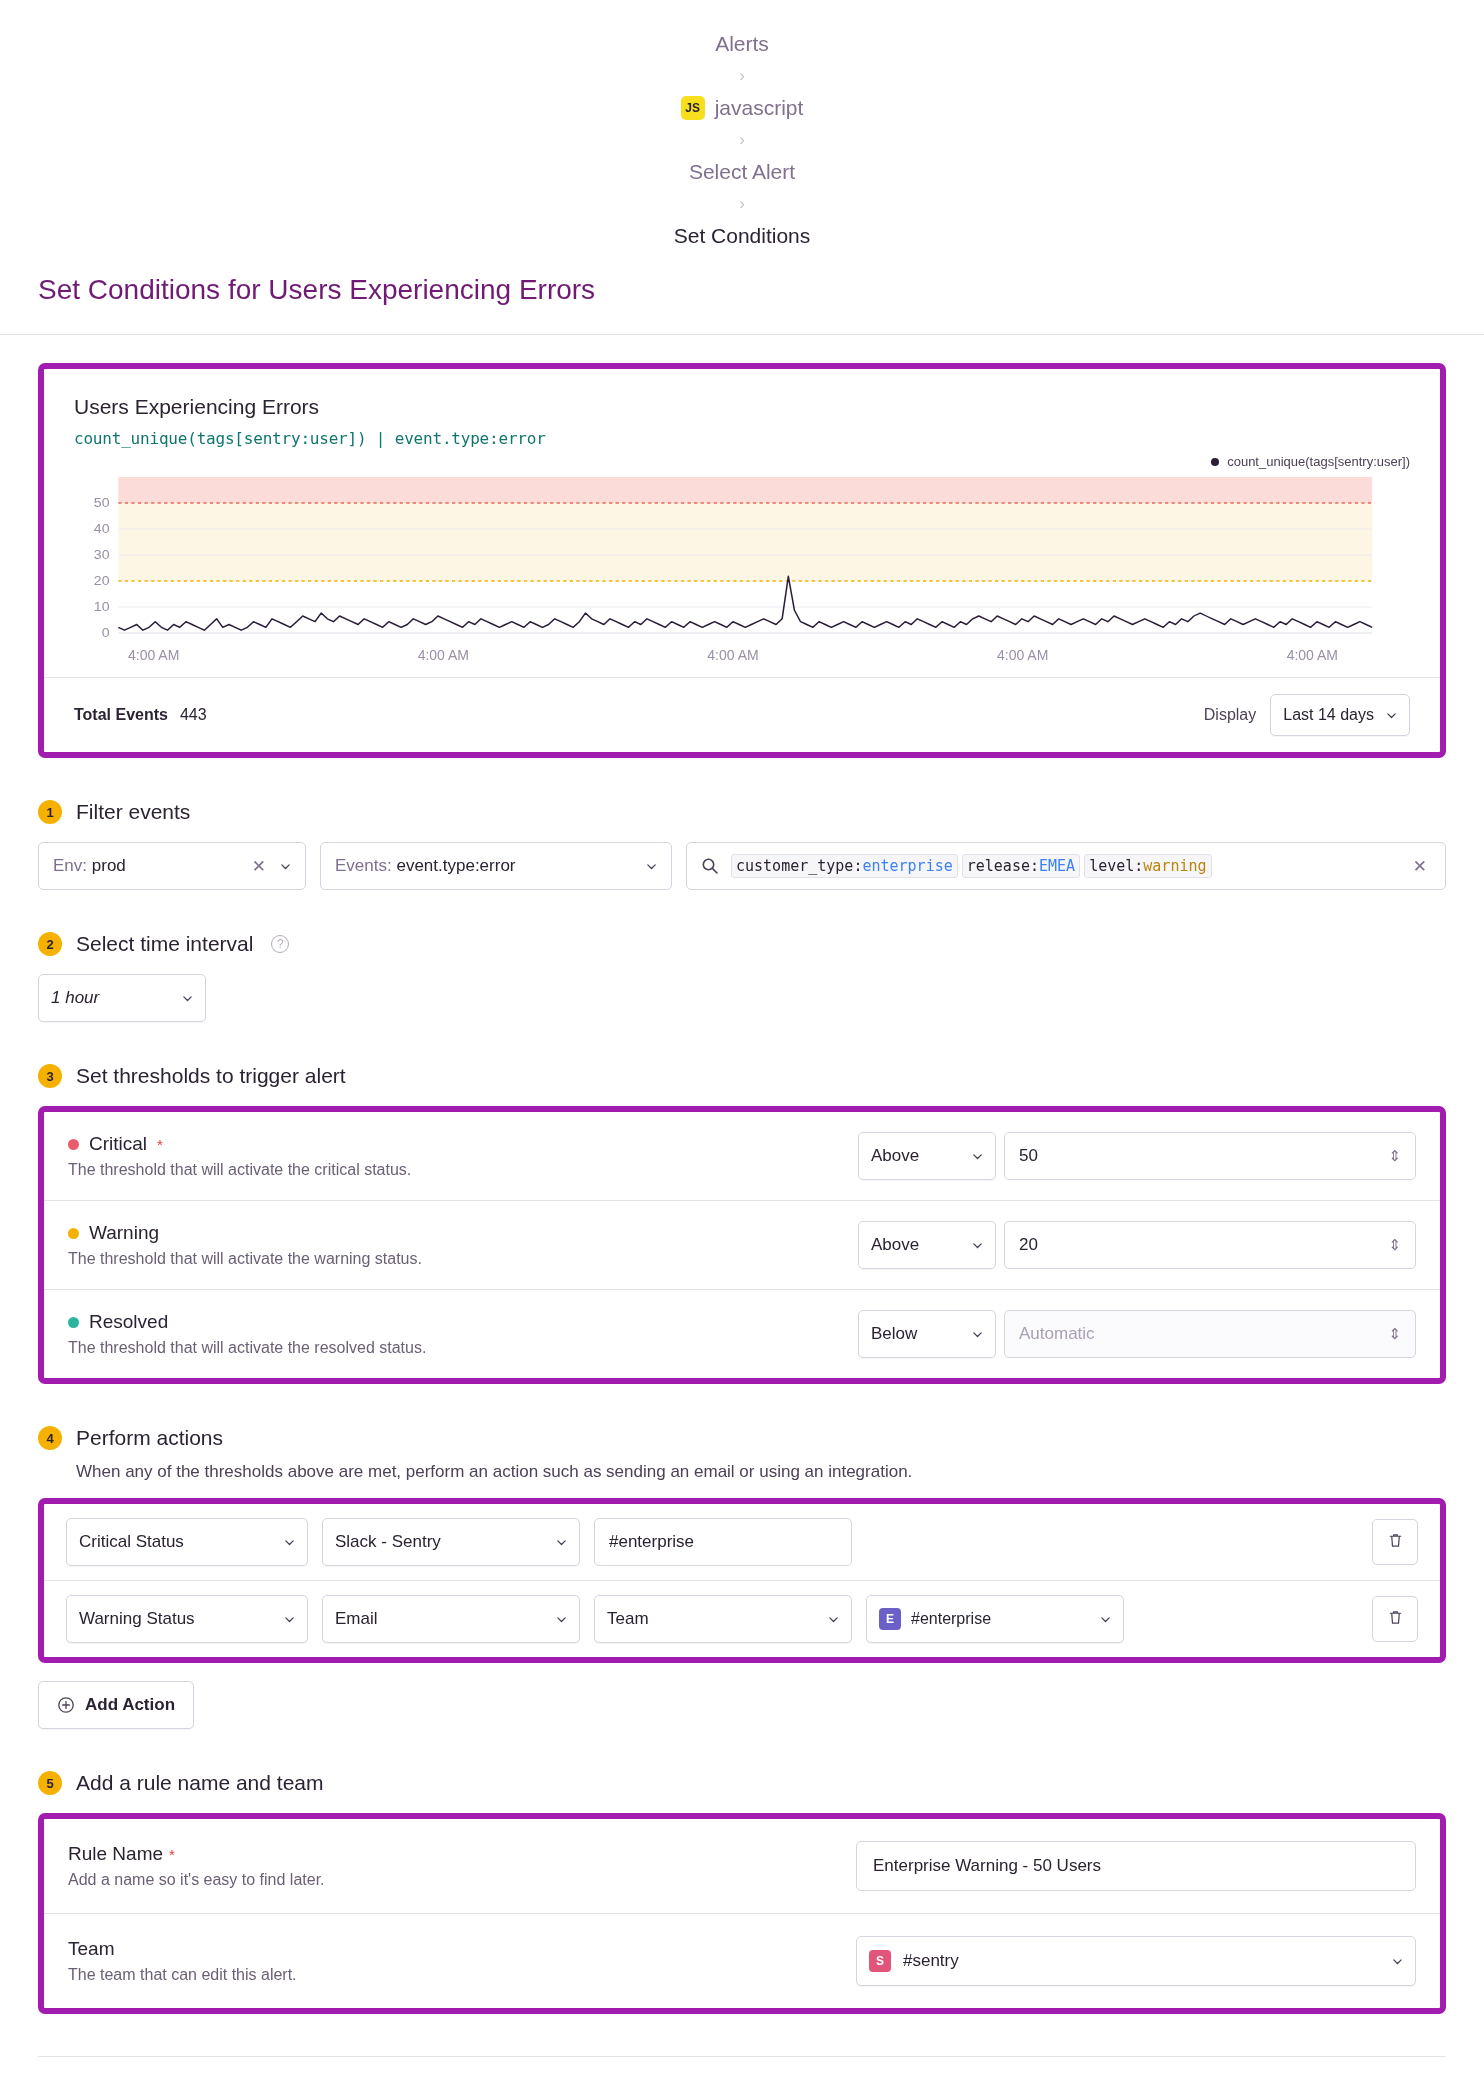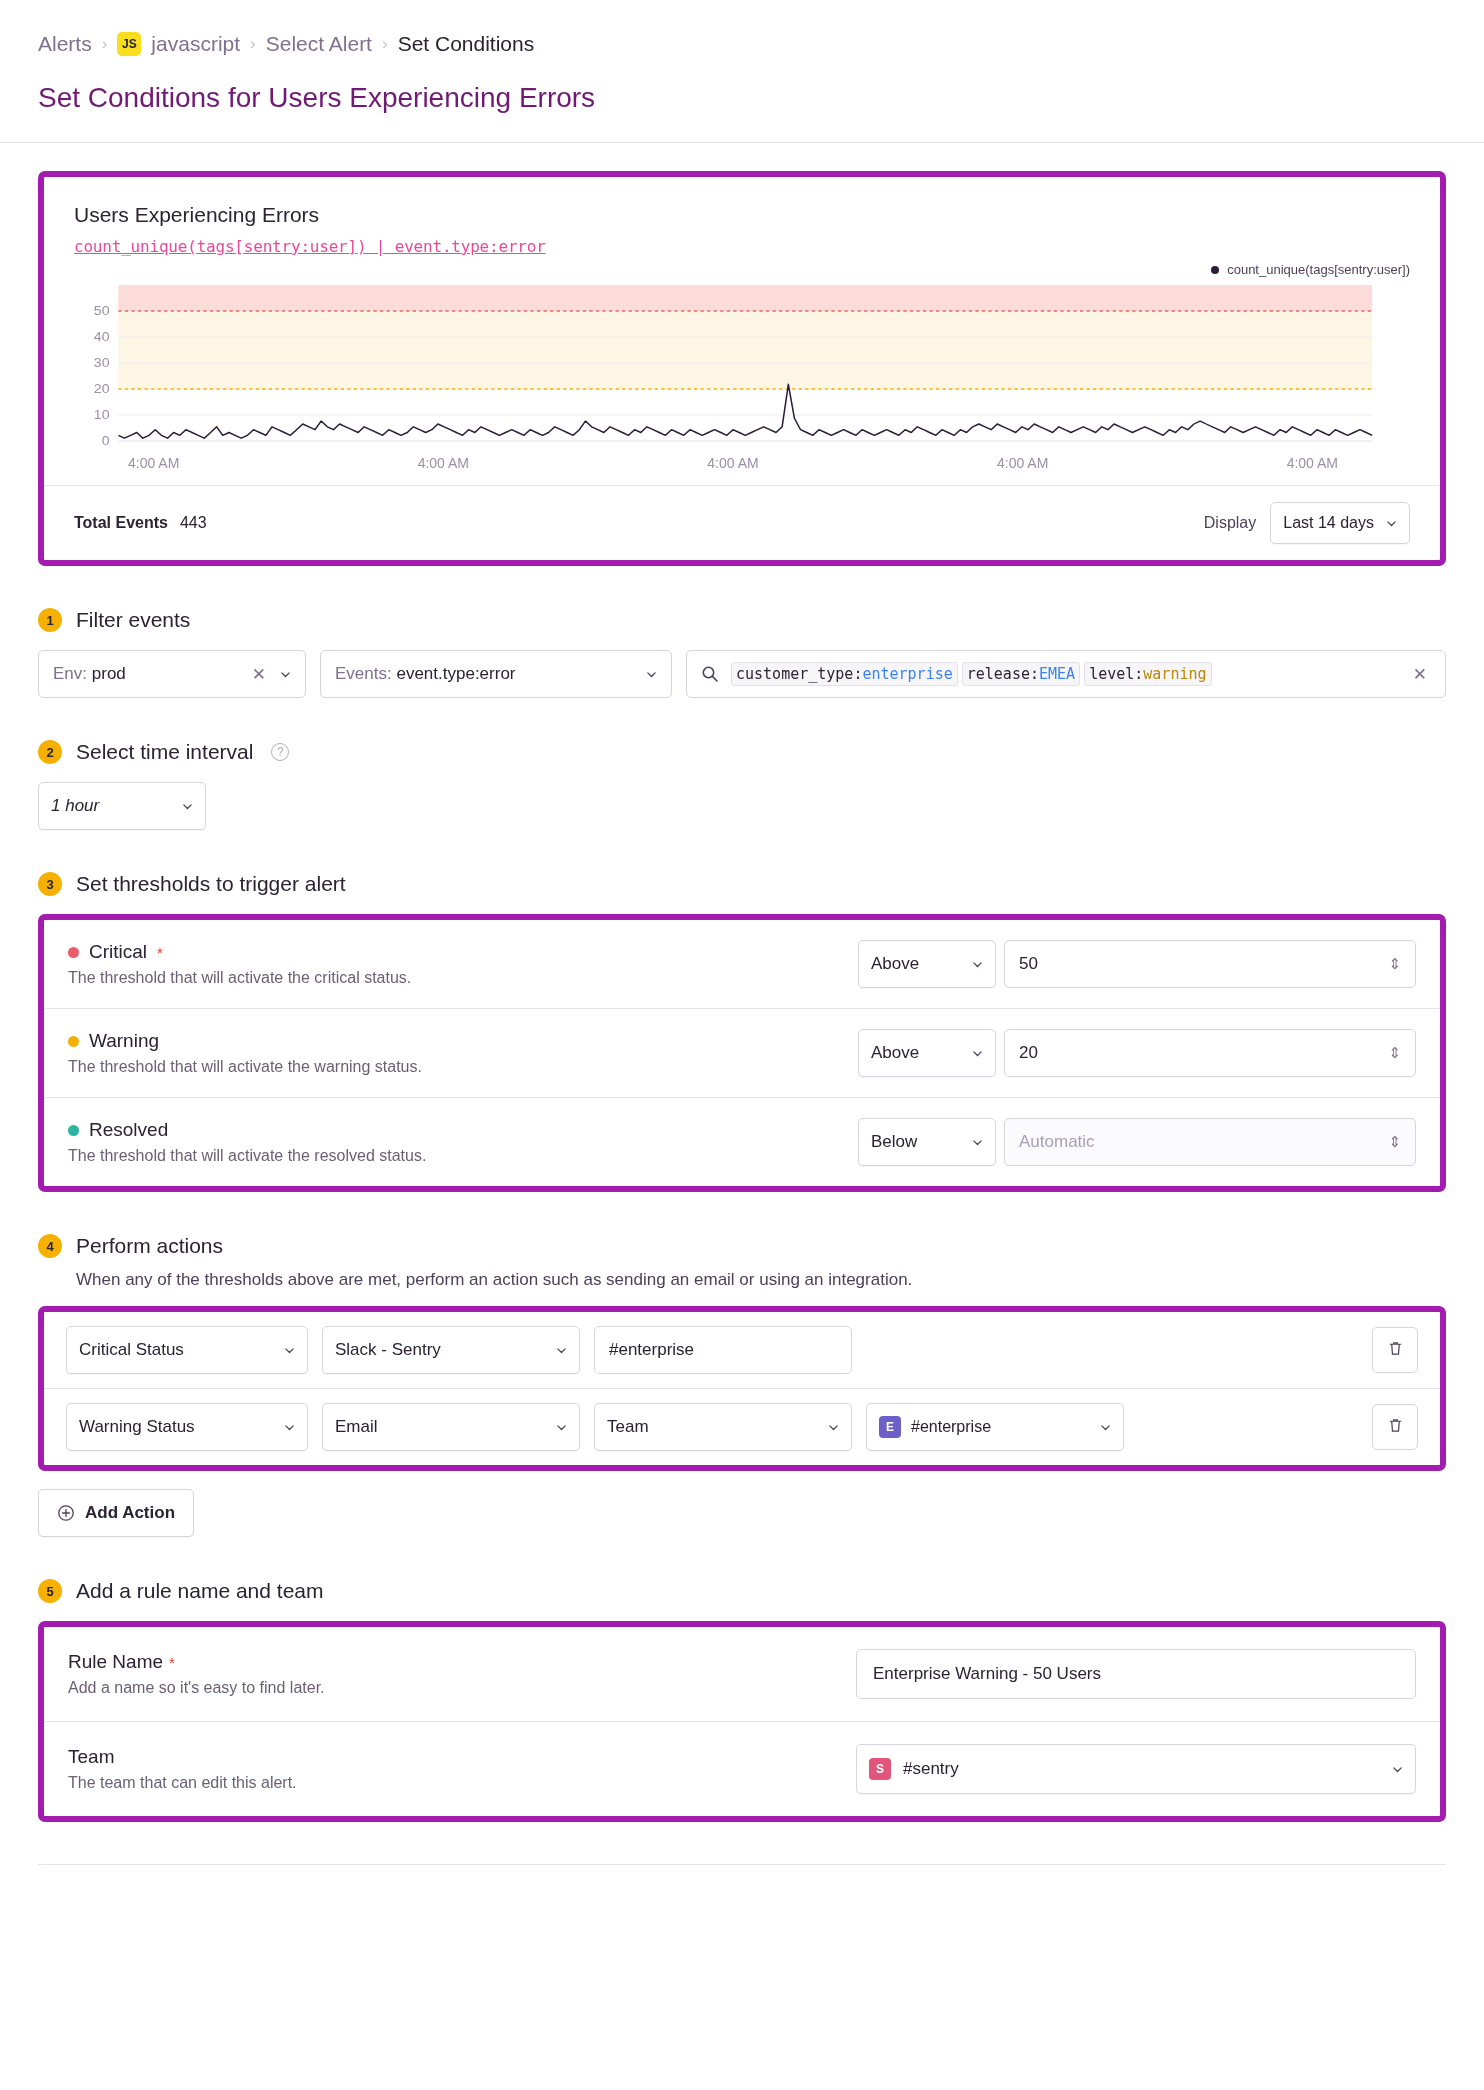--- a/index.html
+++ b/index.html
@@ -14,20 +14,21 @@
   .page { width: 1484px; }
 
   
   .breadcrumb {
     display: flex;
     align-items: center;
     gap: 10px;
     padding: 32px 38px 0 38px;
     font-size: 21px;
     color: #80708f;
+    flex-direction: column;
   }
   .crumb-link { color: #80708f; cursor: pointer; }
   .crumb-current { color: #2b2233; }
   .crumb-sep { color: #c6c0cc; font-size: 17px; }
   .js-badge {
     display: inline-flex; align-items: center; justify-content: center;
     width: 24px; height: 24px; border-radius: 5px;
     background: #f7df1e; color: #2b2233;
     font-size: 12px; font-weight: bold;
     margin-right: 2px;
@@ -51,21 +52,21 @@
     border-radius: 7px;
     background: #fff;
   }
 
   
   .chart-card { margin-bottom: 42px; }
   .chart-head { padding: 26px 30px 0 30px; }
   .chart-title { font-size: 21px; color:#2b2233; margin-bottom:10px; }
   .chart-sub {
     font-family: "DejaVu Sans Mono", monospace;
-    font-size: 16px; color:#ec4899; letter-spacing:-0.2px;text-decoration:underline;
+    font-size: 16px; color:#0f766e; letter-spacing:-0.2px;
   }
   .legend {
     display:flex; align-items:center; justify-content:flex-end;
     gap:8px; font-size:13px; color:#4d4158;
     padding: 6px 30px 0 0;
   }
   .legend-dot { width:8px; height:8px; border-radius:50%; background:#2b1d38; }
 
   .chart-area { position:relative; padding: 4px 22px 0 22px; }
   .chart-svg { display:block; width: 100%; height: 170px; }

